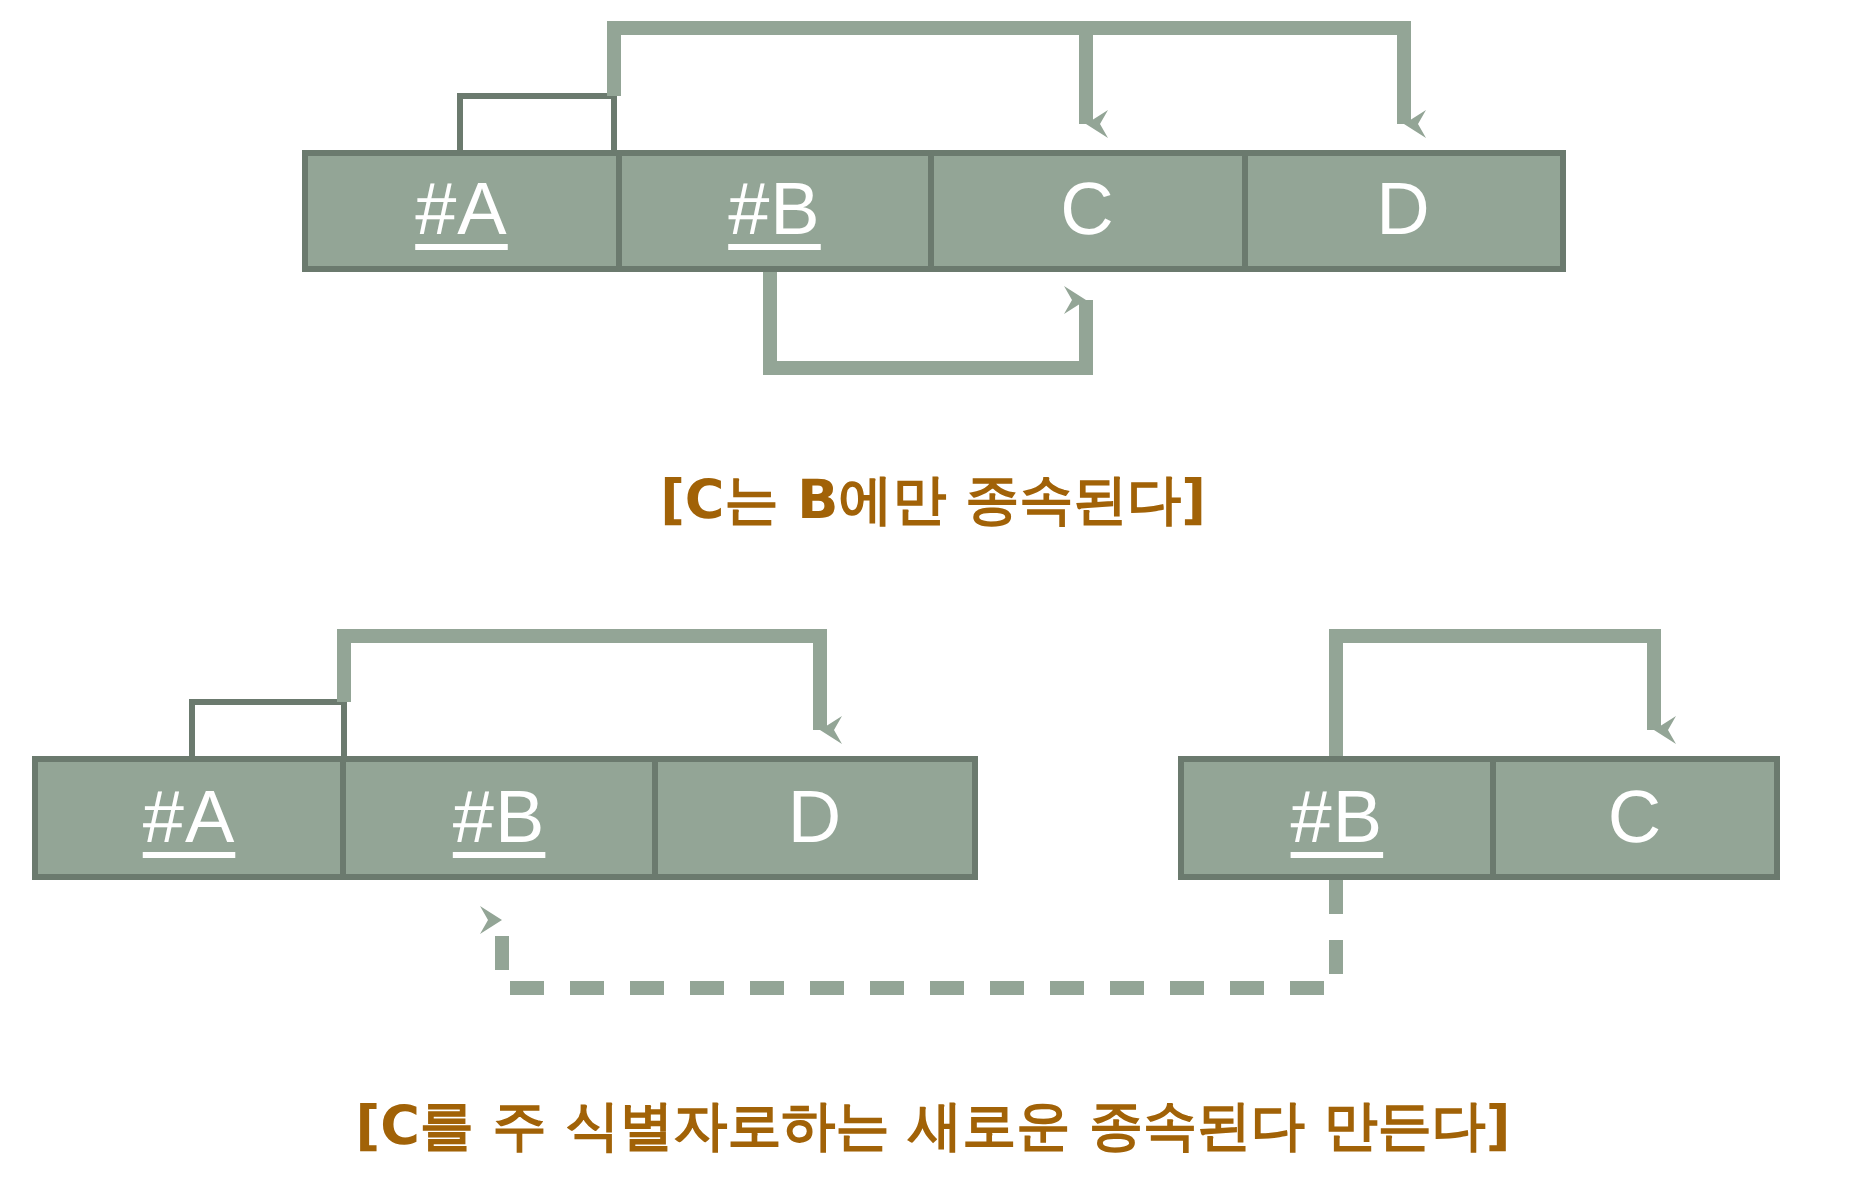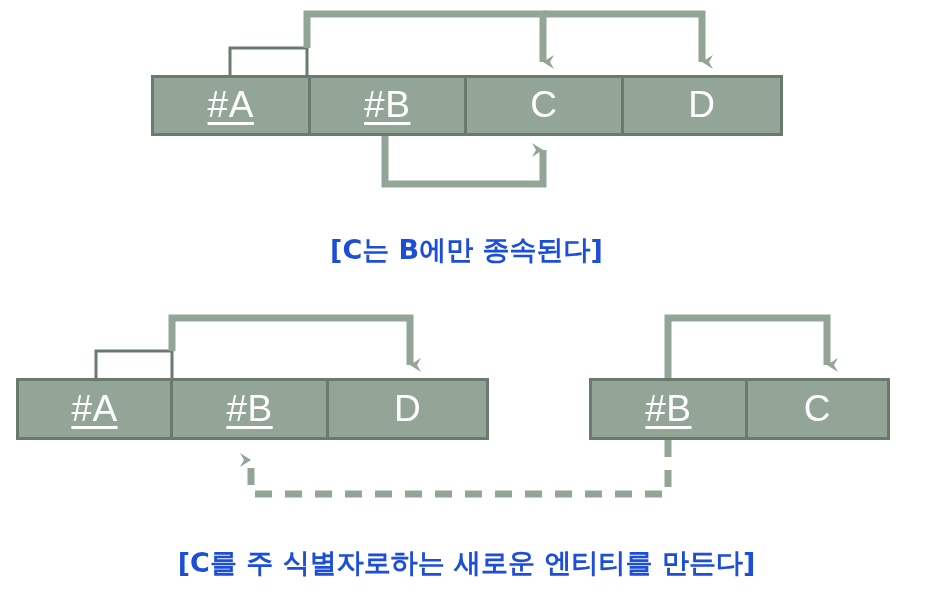--- a/index.html
+++ b/index.html
@@ -51,21 +51,21 @@
   }
   .attr-label.pk {
     text-decoration: underline;
     text-underline-offset: 5px;
     text-decoration-thickness: 3px;
   }
   .caption {
     position: absolute;
     width: 100%;
     text-align: center;
-    color: #1d4ed8;
+    color: #a16207;
     font-size: 27px;
     font-weight: bold;
     white-space: nowrap;
     font-family: "DejaVu Sans", "Liberation Sans", sans-serif;
   }
 </style>
 </head>
 <body>
 
 <svg id="diagram-canvas" viewBox="0 0 933 602" width="933" height="602" xmlns="http://www.w3.org/2000/svg">
@@ -140,13 +140,13 @@
 
 <div class="entity-row" style="left:589px; top:378px; width:301px; height:62px;">
   <div class="attr-cell" style="width:159px;">
     <span class="attr-label pk">#B</span>
   </div>
   <div class="attr-cell" style="width:142px;">
     <span class="attr-label">C</span>
   </div>
 </div>
 
-<div class="caption" style="left:0; top:545px;">[C를 주 식별자로하는 새로운 엔티티를 만든다]</div>
+<div class="caption" style="left:0; top:545px;">[C를 주 식별자로하는 새로운 종속된다 만든다]</div>
 
 </body></html>

